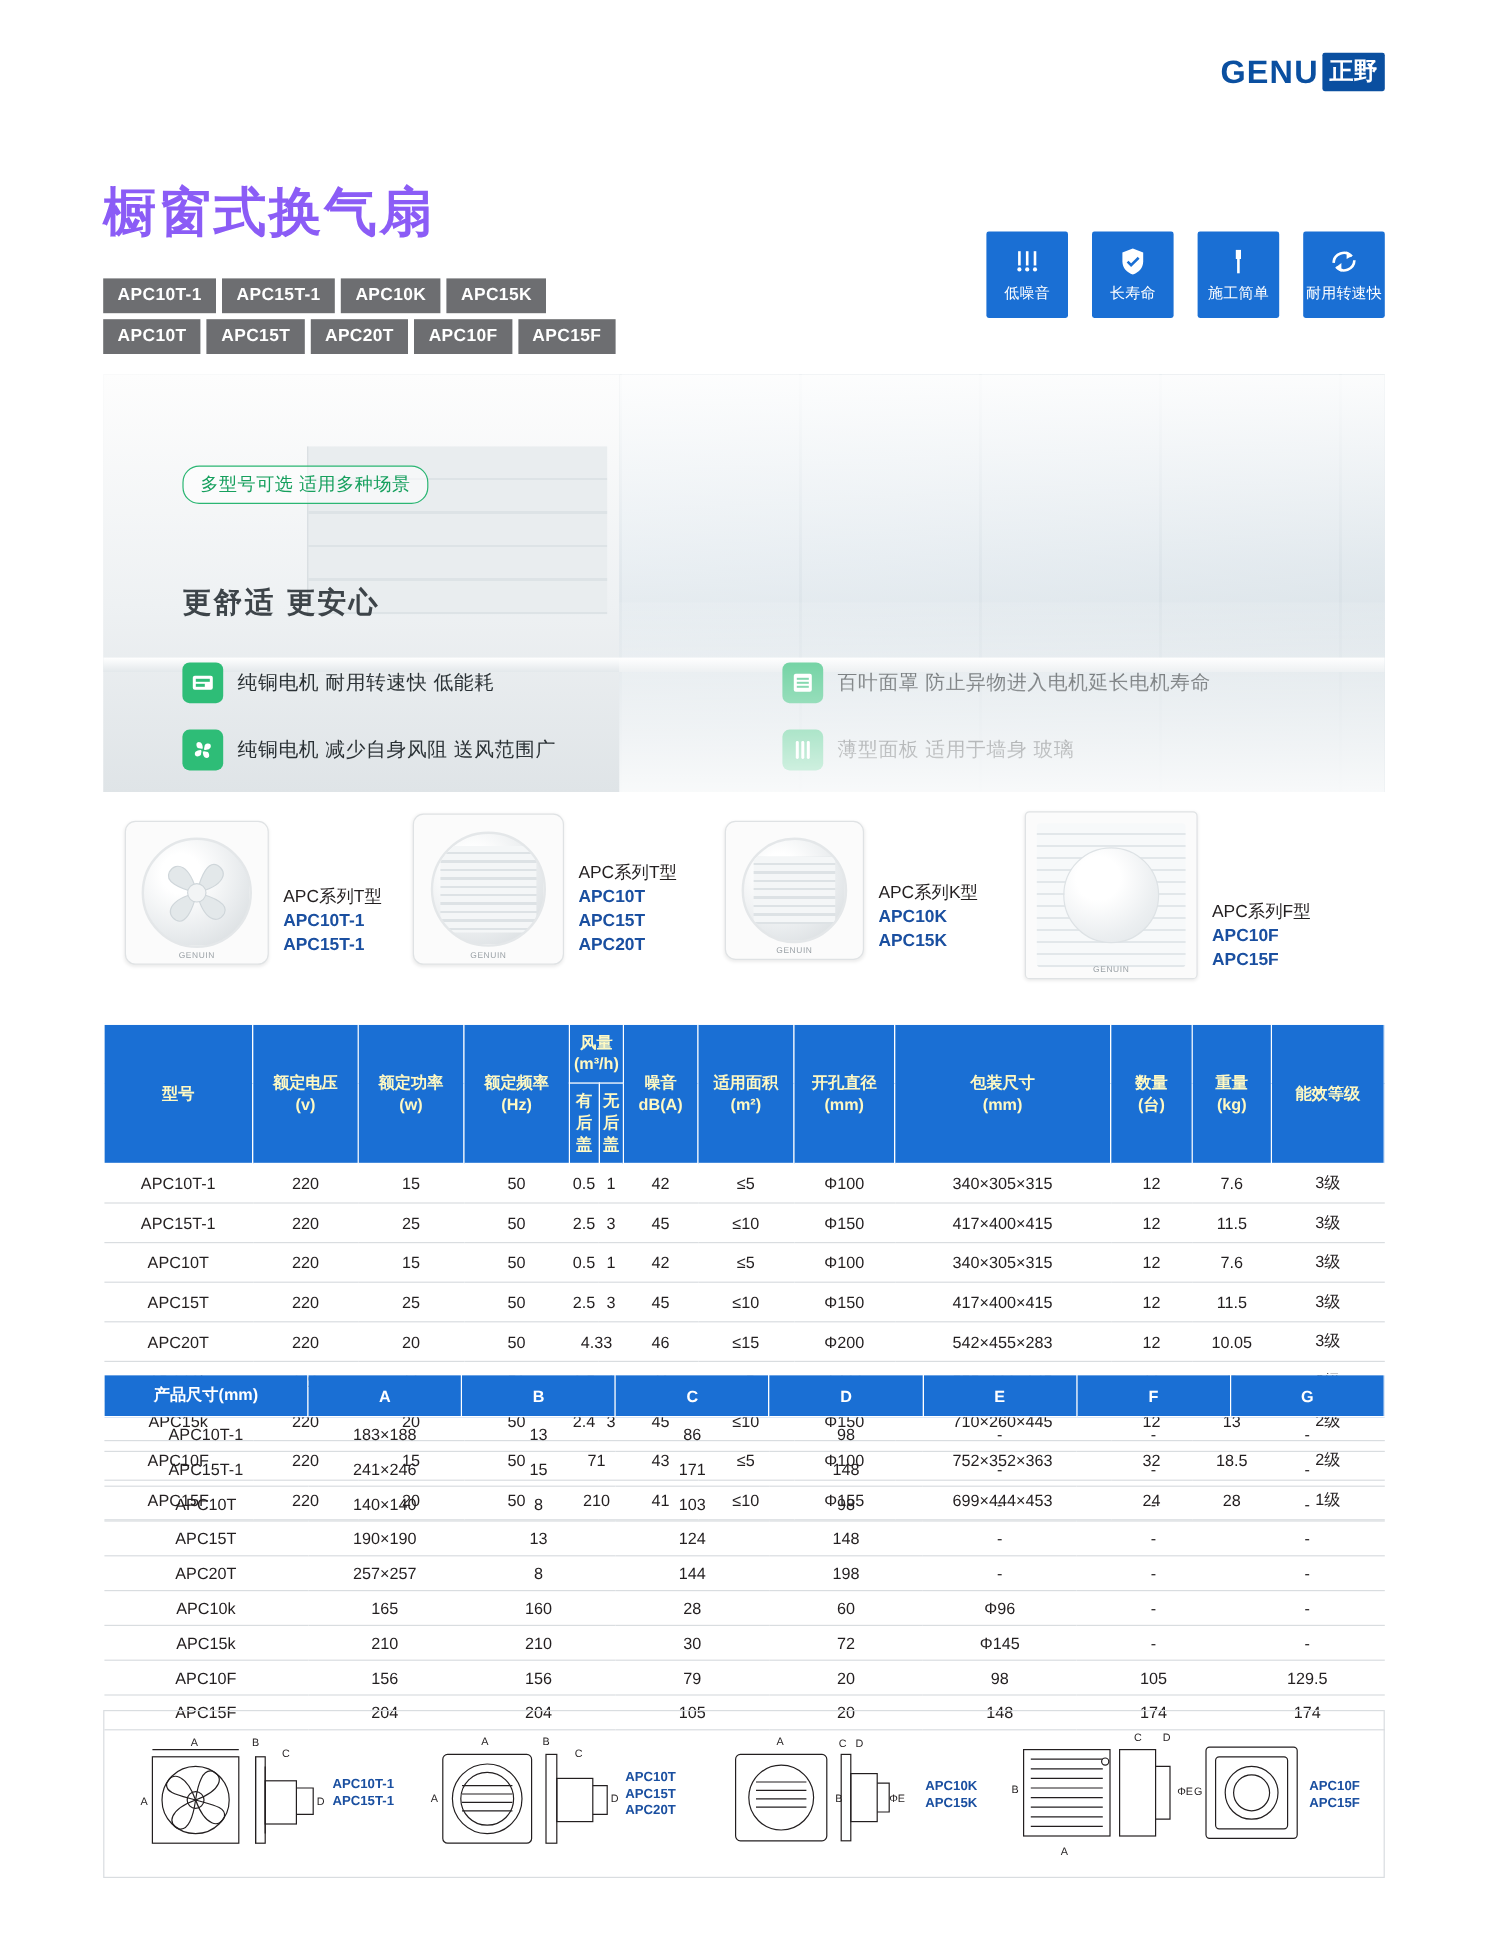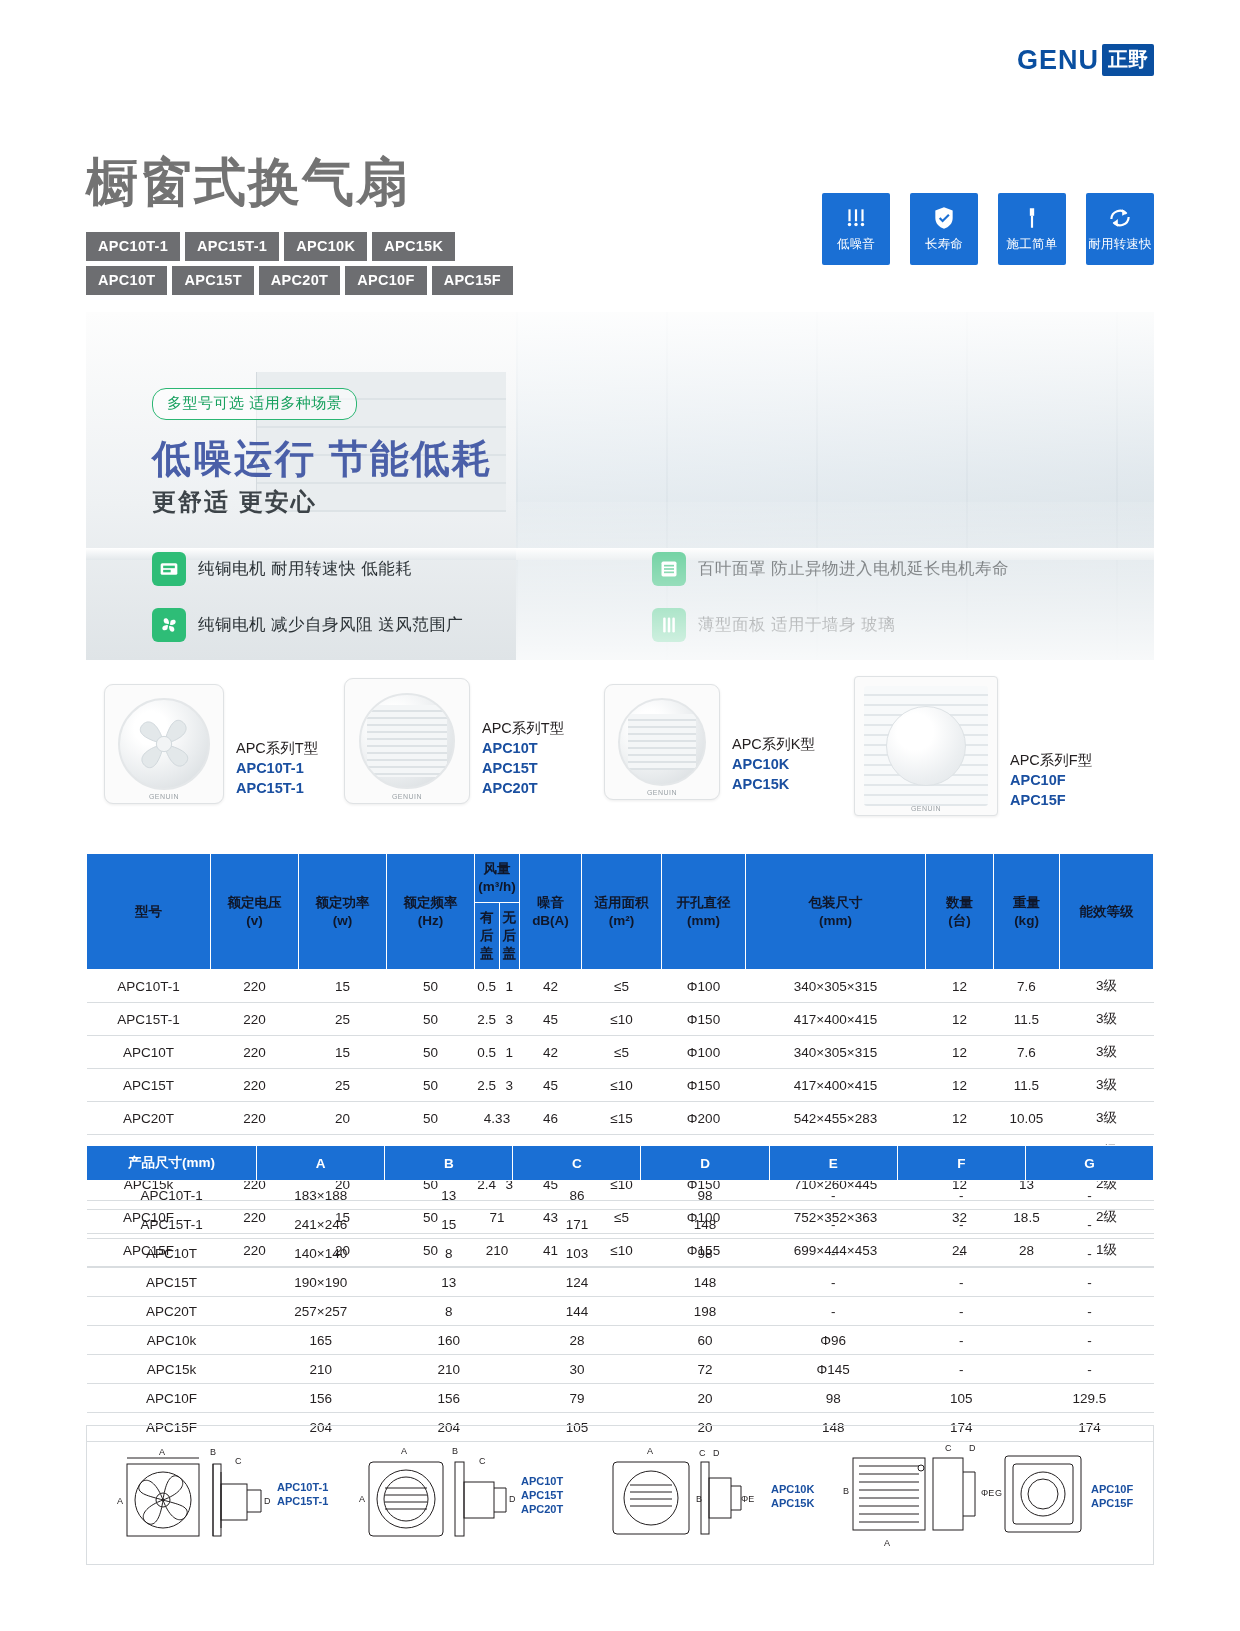--- a/index.html
+++ b/index.html
@@ -32,24 +32,24 @@
     font-size: 20px;
     padding: 2px 6px 3px 6px;
     margin-left: 3px;
     border-radius: 2px;
     font-weight: 700;
   }
 
   .title {
     position: absolute;
     left: 86px; top: 148px;
-    font-size: 52px;
+    font-size: 44px;
     font-weight: 800;
     letter-spacing: 2px;
-    color: #737373;
+    color: #8b5cf6;
   }
 
   
   .chips { position: absolute; left: 86px; top: 232px; width: 600px; }
   .chip-row { display: flex; gap: 5px; margin-bottom: 5px; }
   .chip {
     background: #6d6e71;
     color: #ffffff;
     font-size: 14.5px;
     font-weight: 700;
@@ -161,21 +161,21 @@
     font-size:7px; color:#9aa1a6; letter-spacing:.5px;}
 
   
   table { border-collapse: collapse; }
   .spec {
     position:absolute; left:86px; top:853px; width:1068px;
     font-size:13.5px;
   }
   .spec th, .spec td { border:1px solid #ffffff; text-align:center; }
   .spec thead th {
-    background:#1a6fd4; color:#0f172a; font-weight:700; padding:6px 2px; line-height:18px;
+    background:#1a6fd4; color:#fef9c3; font-weight:700; padding:6px 2px; line-height:18px;
   }
   .spec tbody td {
     border:none;
     border-bottom:1px solid #d9dde0;
     padding:7px 2px; color:#231f20;
   }
   .spec tbody tr td:first-child { text-align:center; }
 
   .dims {
     position:absolute; left:86px; top:1145px; width:1068px; font-size:13.5px;
@@ -264,21 +264,20 @@
     <span>耐用转速快</span>
   </div>
 </div>
 
 <div class="hero">
   <div class="hero-left-panel"></div>
   <div class="hero-cab"></div>
   <div class="hero-counter"></div>
   <div class="hero-content">
     <div class="hero-tag">多型号可选 适用多种场景</div>
-    <div class="hero-h1">低噪运行 节能低耗</div>
     <div class="hero-h2">更舒适  更安心</div>
 
     <div class="feature-list">
       <div class="frow">
         <div class="fitem">
           <span class="fic">
             <svg viewBox="0 0 24 24">
                 <rect x="2" y="5" width="20" height="14" rx="2" fill="#fff"></rect>
                 <rect x="5" y="8" width="14" height="3" fill="#2ebd77"></rect>
                 <rect x="5" y="13" width="9" height="3" fill="#2ebd77"></rect>

